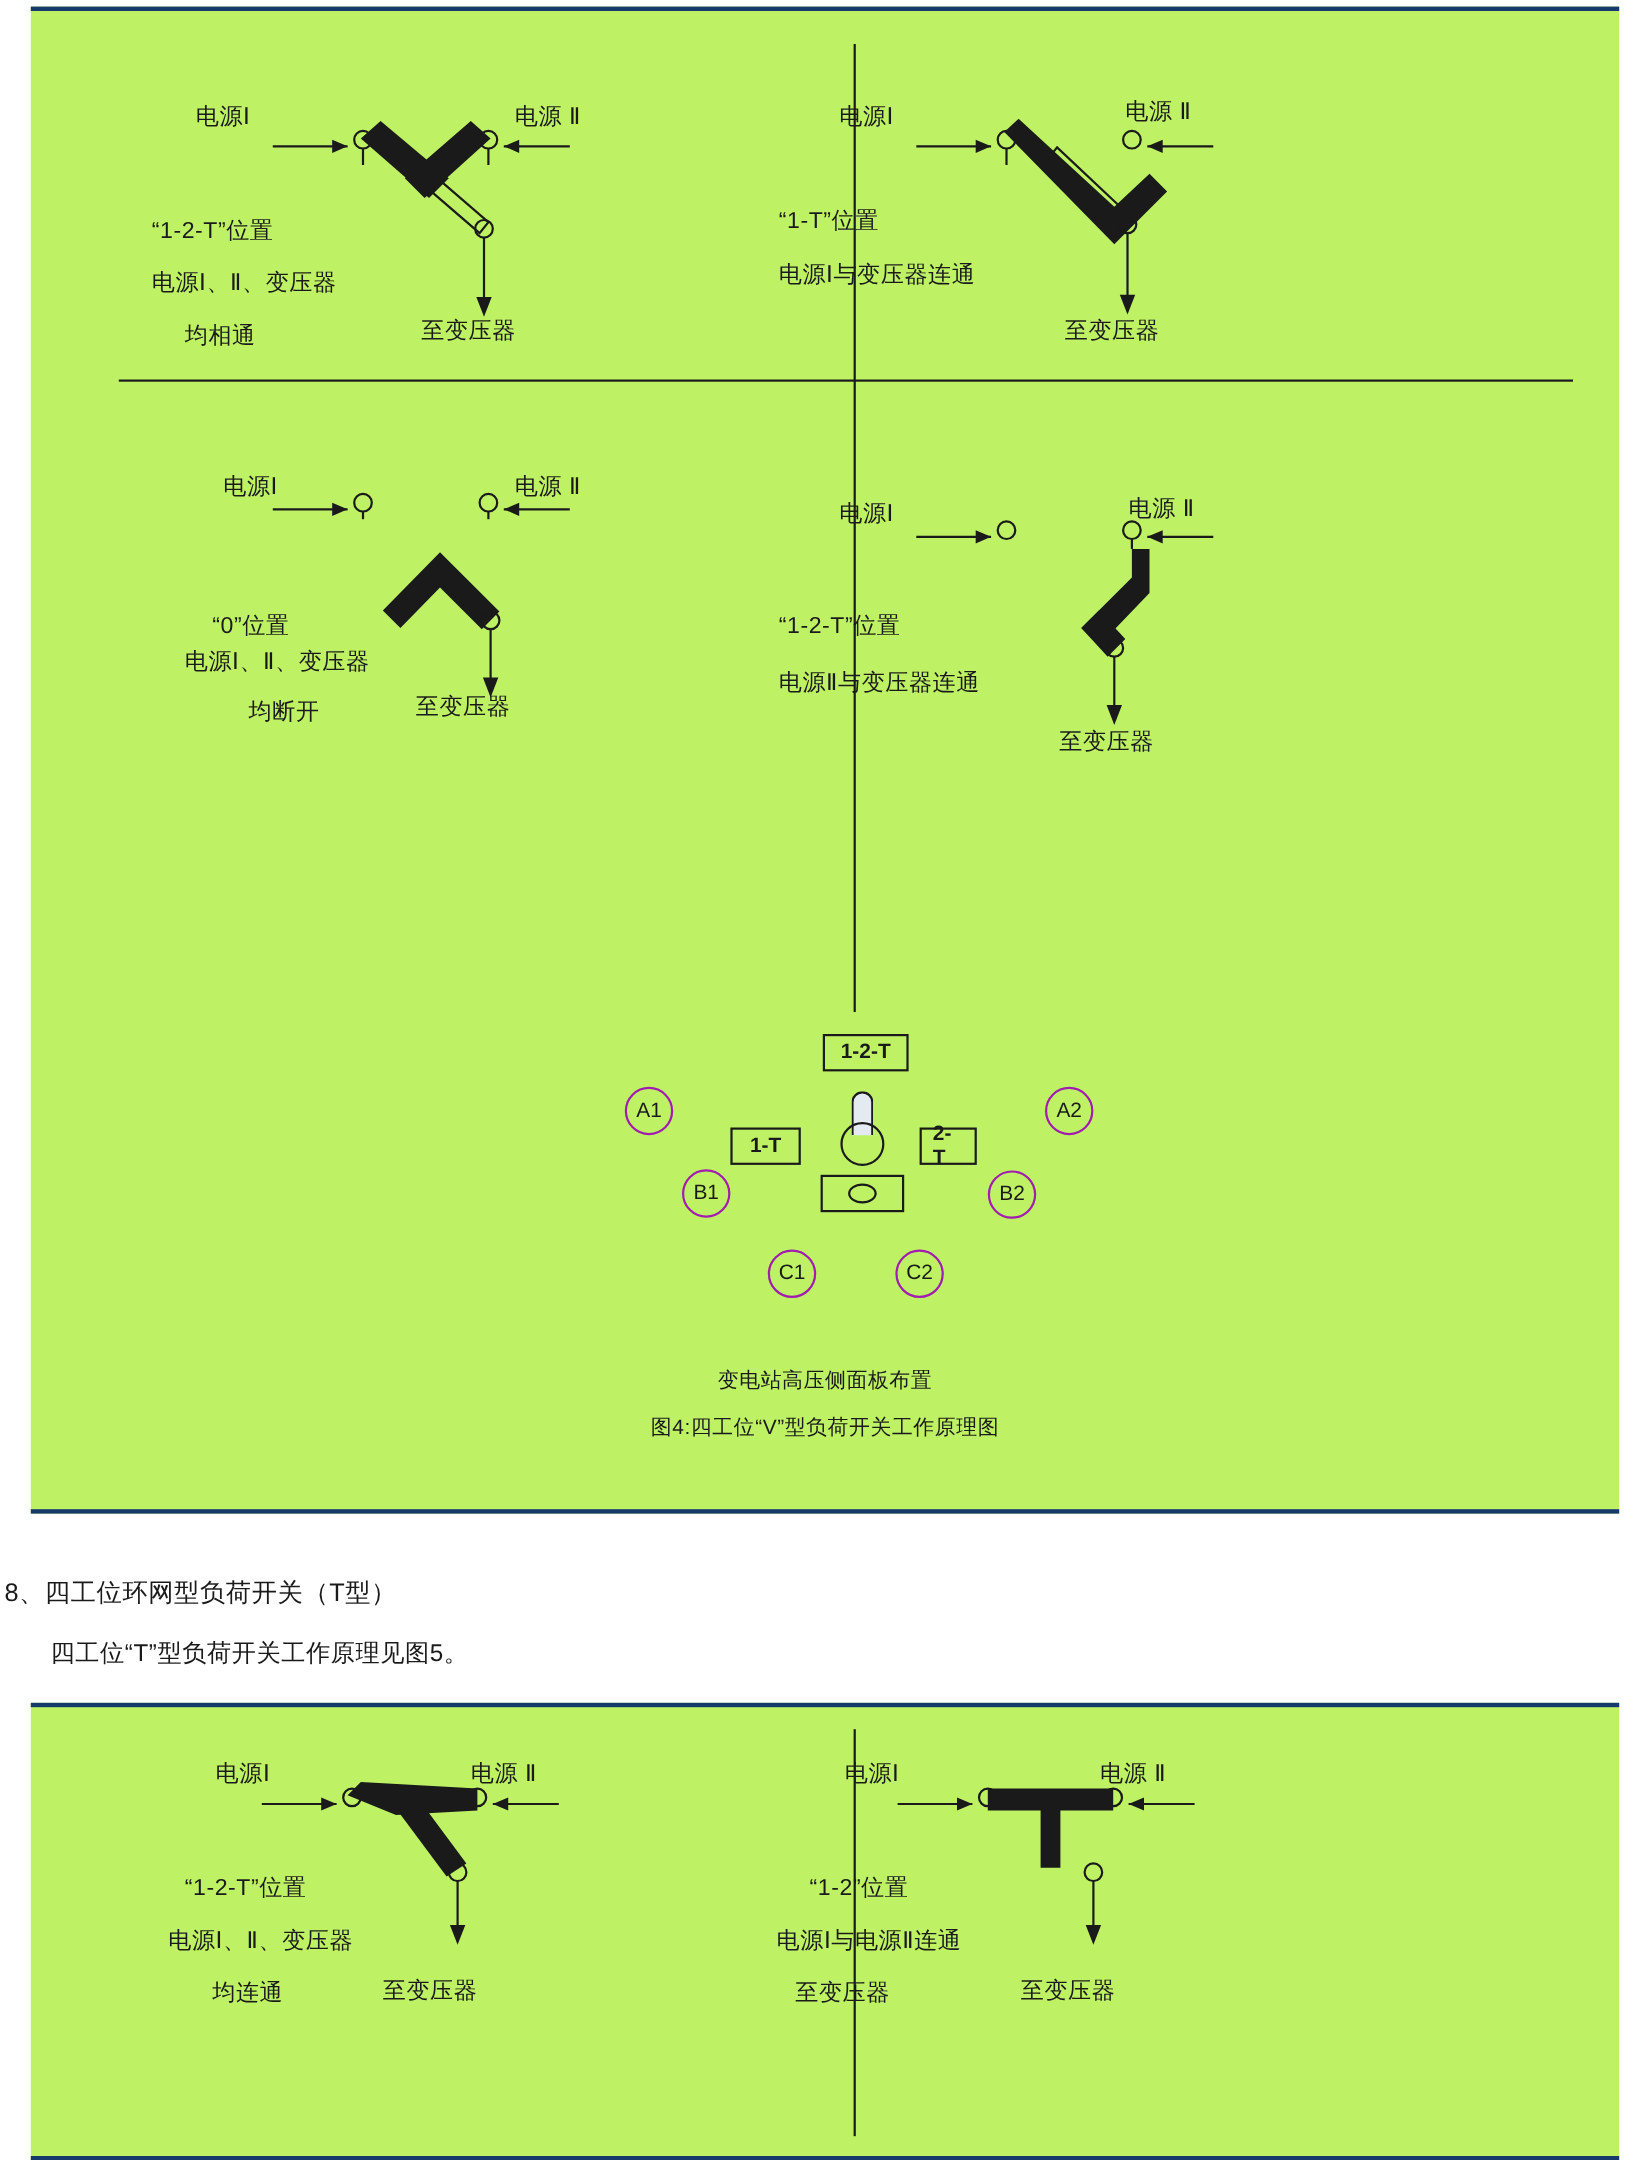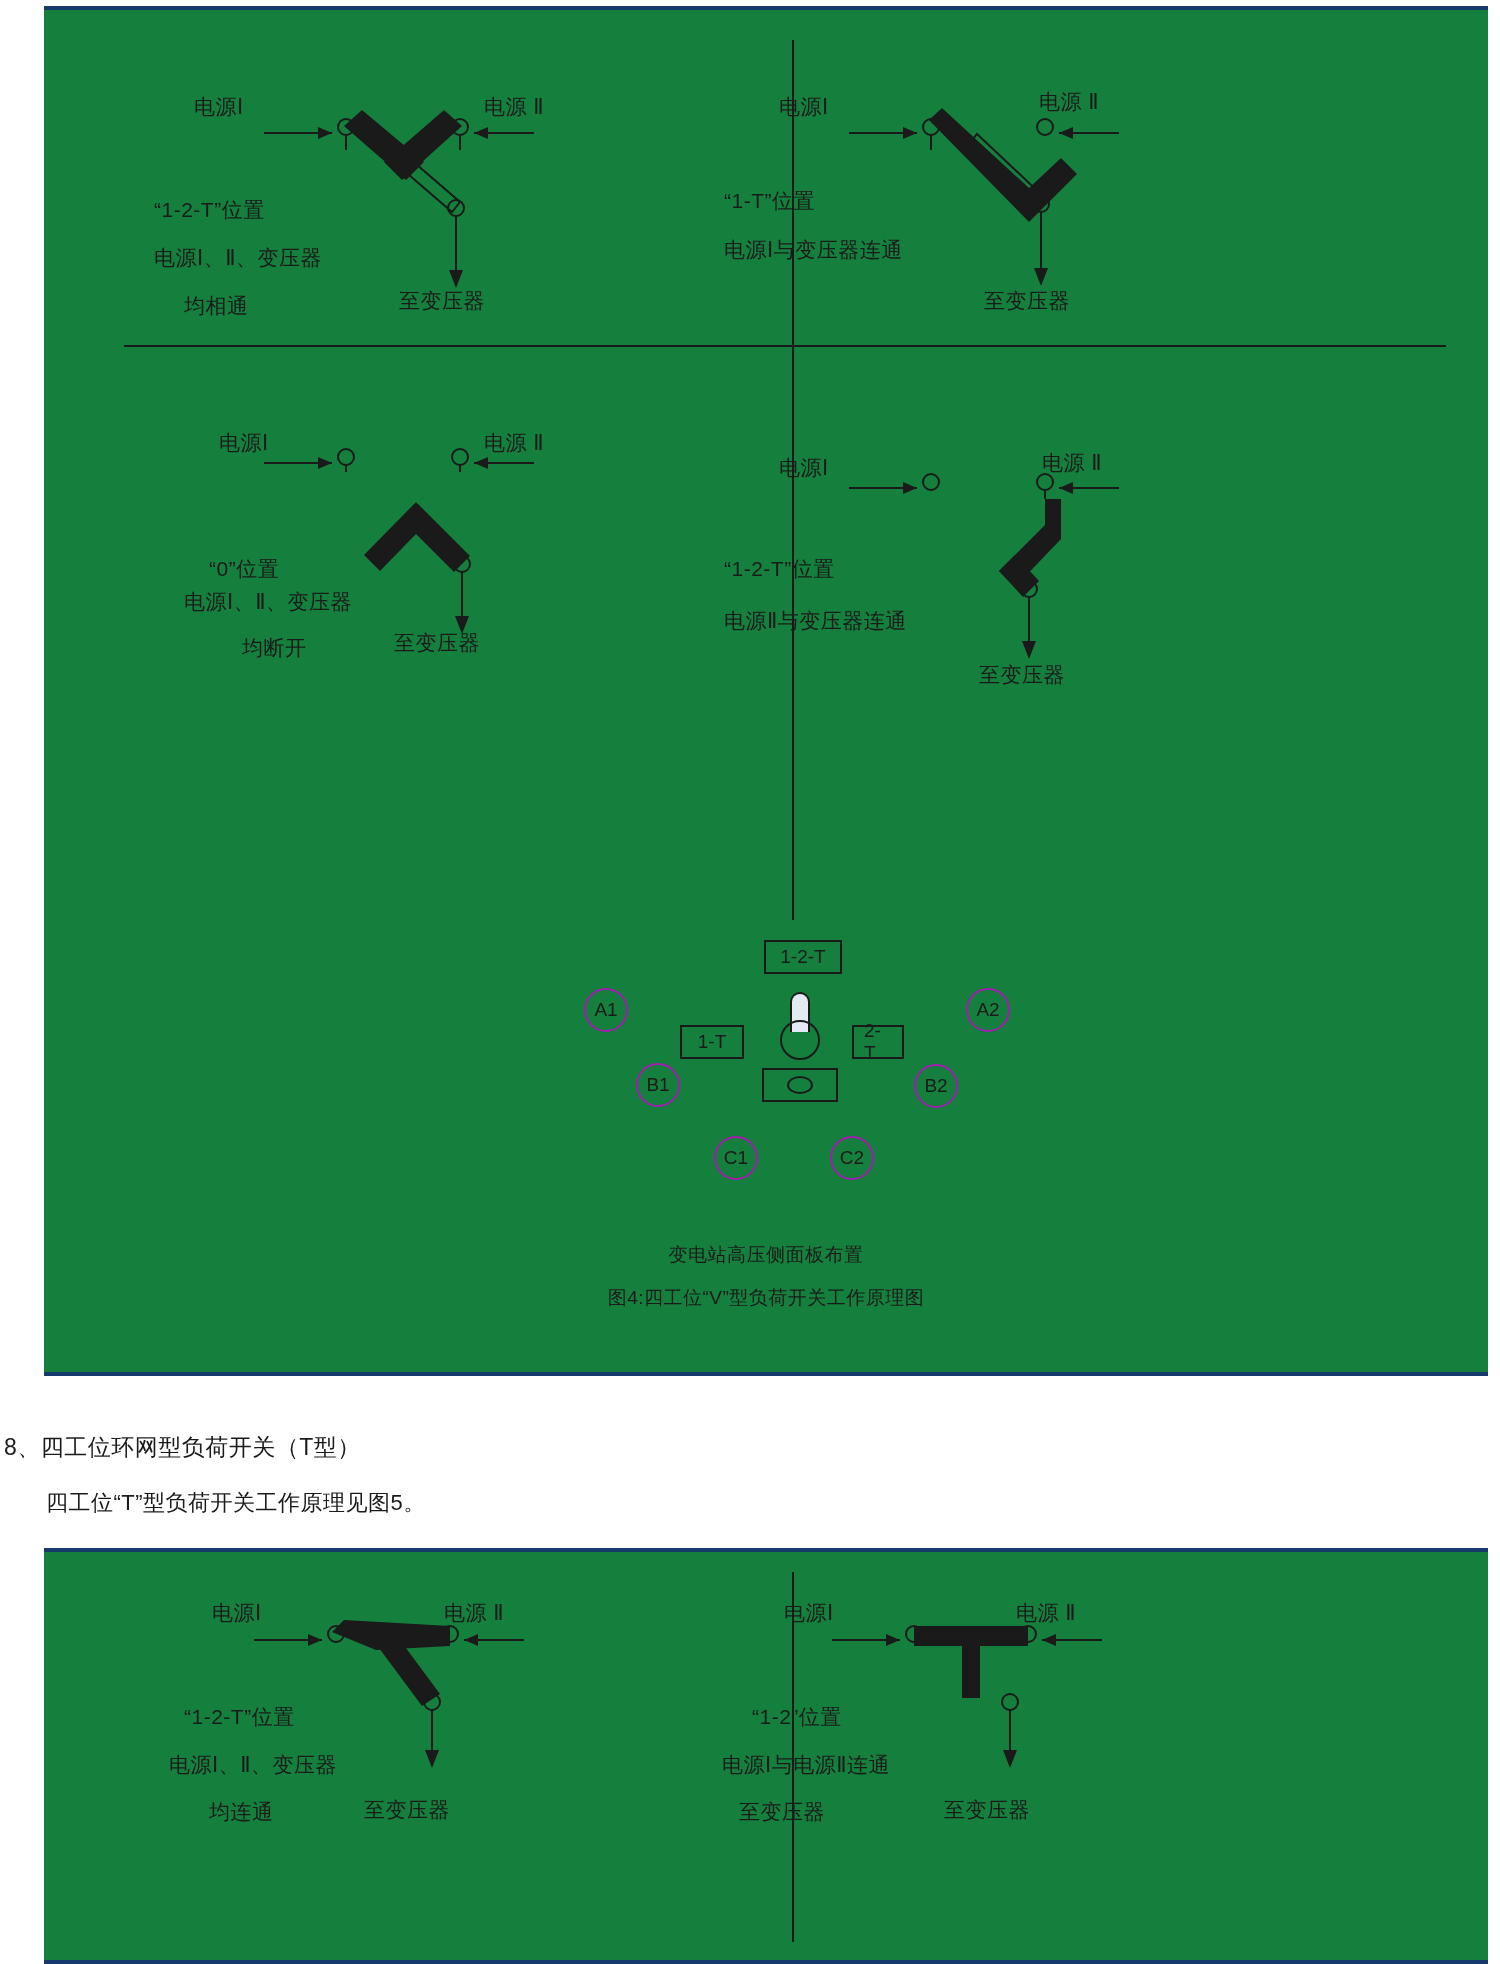--- a/index.html
+++ b/index.html
@@ -12,25 +12,24 @@
     height: 1964px;
     position: relative;
     font-family: "Liberation Sans", "DejaVu Sans", sans-serif;
     color: #1a1a1a;
     overflow: hidden;
   }
   .panel {
     position: absolute;
     left: 28px;
     width: 1444px;
-    background: #15803d;
+    background: #bef264;
     border-top: 4px solid #173a6d;
     border-bottom: 4px solid #173a6d;
     box-sizing: border-box;
-    margin-left: 16px;
   }
   #panel-a { top: 6px; height: 1370px; }
   #panel-b { top: 1548px; height: 416px; }
 
   .vdivider {
     position: absolute;
     width: 2px;
     background: #1a1a1a;
     left: 748px;
   }
@@ -85,20 +84,21 @@
   }
   .rect-lbl {
     position: absolute;
     height: 34px;
     border: 2px solid #1a1a1a;
     box-sizing: border-box;
     display: flex; align-items: center; justify-content: center;
     font-size: 19px;
     padding: 0 10px;
     background: transparent;
+    font-weight: bold;
   }
   .knob {
     position: absolute;
     width: 40px; height: 40px;
     border: 2px solid #1a1a1a;
     border-radius: 50%;
     box-sizing: border-box;
     background: transparent;
   }
   .knob-stem {

